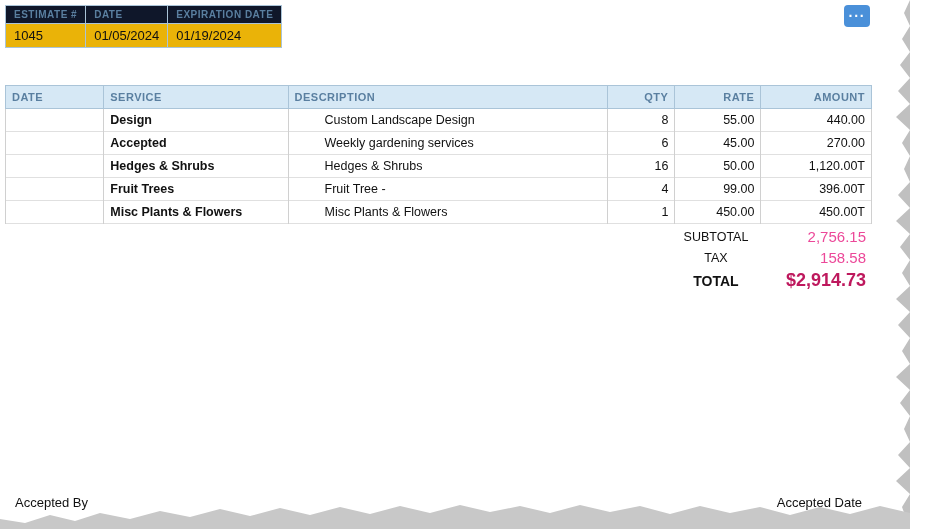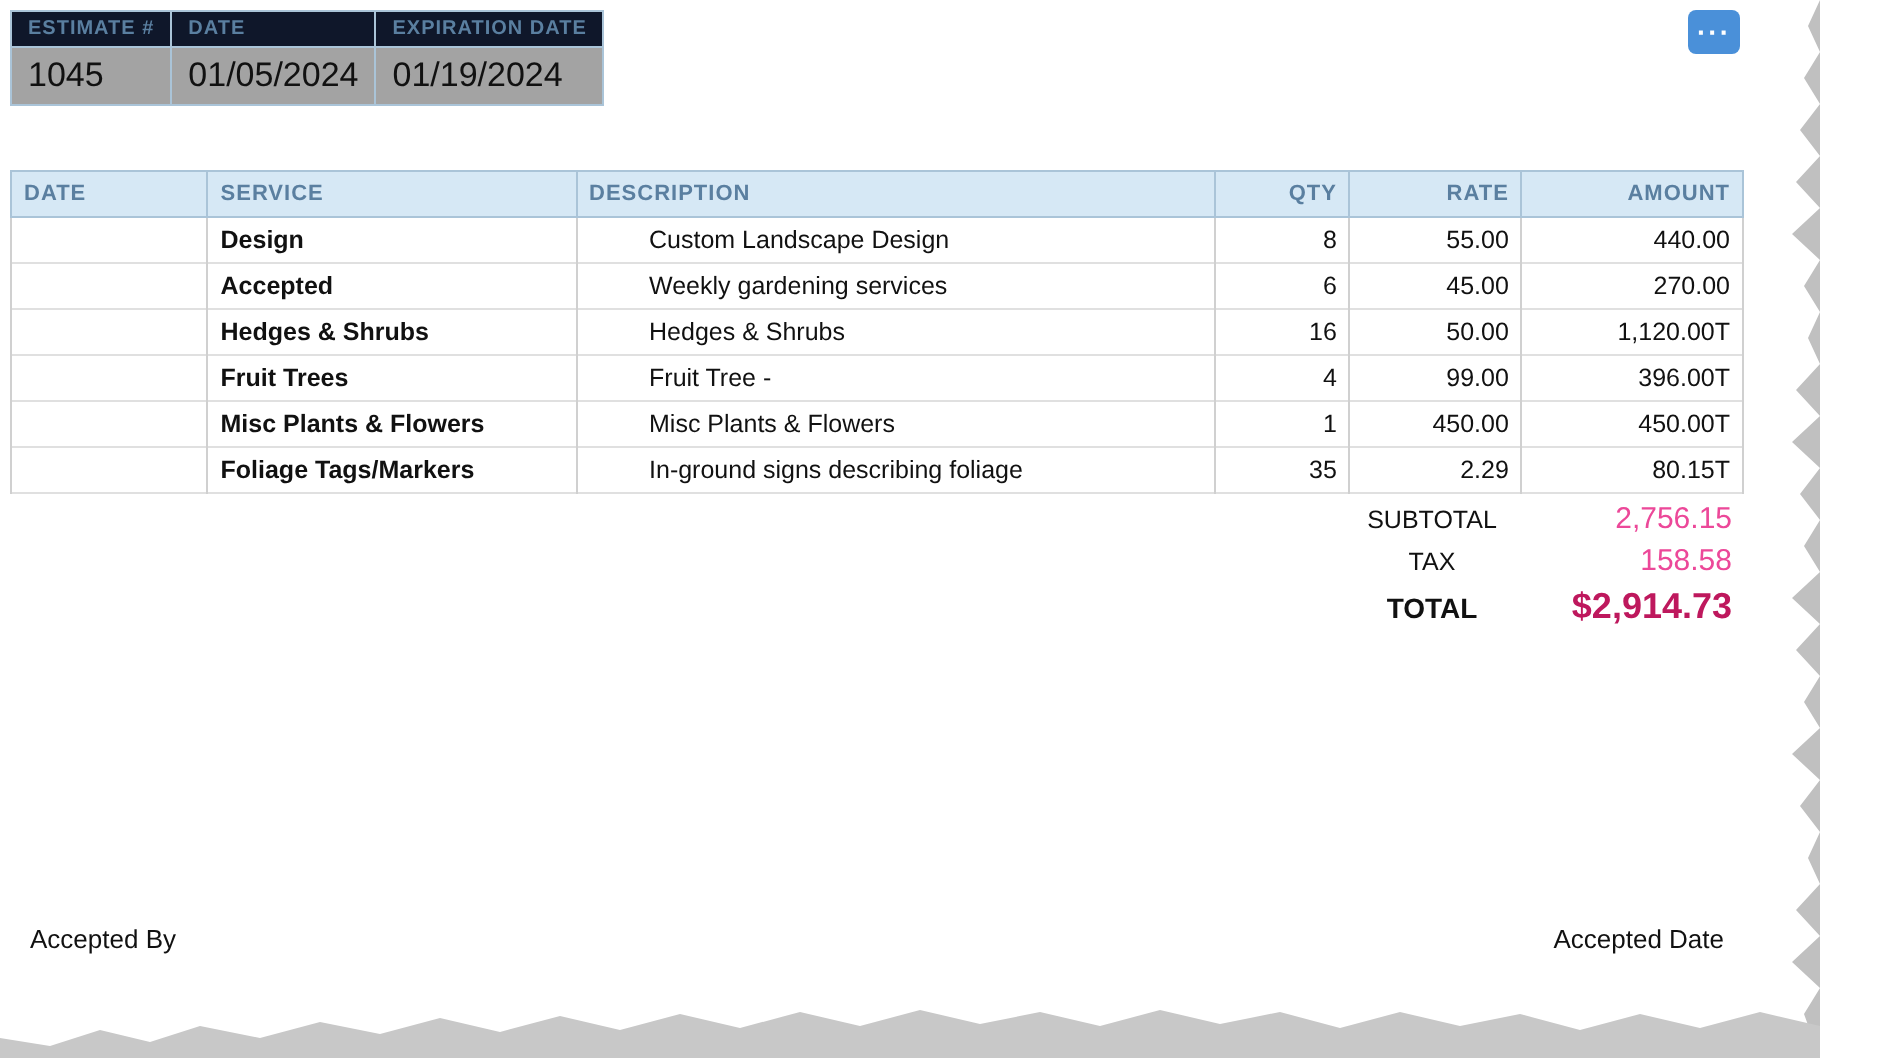--- a/index.html
+++ b/index.html
@@ -58,23 +58,23 @@
       font-size: 10px;
       font-weight: bold;
       padding: 3px 8px;
       border: 1px solid #aac4d8;
       text-align: left;
       letter-spacing: 0.5px;
     }
     .estimate-header td {
       padding: 4px 8px;
       border: 1px solid #aac4d8;
-      font-size: 17px;
+      font-size: 13px;
       color: #111;
-      background: #a3a3a3;
+      background: #eab308;
     }
 
     
     .main-content {
       position: absolute;
       top: 85px;
       left: 5px;
       right: 38px;
     }
 
@@ -169,21 +169,21 @@
     }
     .totals-row.total-final .totals-value {
       font-size: 18px;
       font-weight: bold;
       color: #be185d;
     }
 
     
     .accepted-section {
       position: absolute;
-      bottom: 52px;
+      bottom: 19px;
       left: 5px;
       right: 38px;
       display: flex;
       justify-content: space-between;
       padding: 0 10px;
       gap: 23px;
     }
     .accepted-section span {
       font-size: 13px;
       color: #111;
@@ -280,28 +280,20 @@
             <td class="amount-col right">396.00T</td>
           </tr>
           <tr>
             <td class="date-col"></td>
             <td class="service-col bold">Misc Plants &amp; Flowers</td>
             <td class="desc-col">Misc Plants &amp; Flowers</td>
             <td class="qty-col right">1</td>
             <td class="rate-col right">450.00</td>
             <td class="amount-col right">450.00T</td>
           </tr>
-          <tr>
-            <td class="date-col"></td>
-            <td class="service-col bold">Foliage Tags/Markers</td>
-            <td class="desc-col">In-ground signs describing foliage</td>
-            <td class="qty-col right">35</td>
-            <td class="rate-col right">2.29</td>
-            <td class="amount-col right">80.15T</td>
-          </tr>
         </tbody>
     </table>
 
     <div class="totals-section">
       <div class="totals-row">
         <span class="totals-label">SUBTOTAL</span>
         <span class="totals-value">2,756.15</span>
       </div>
       <div class="totals-row">
         <span class="totals-label">TAX</span>

